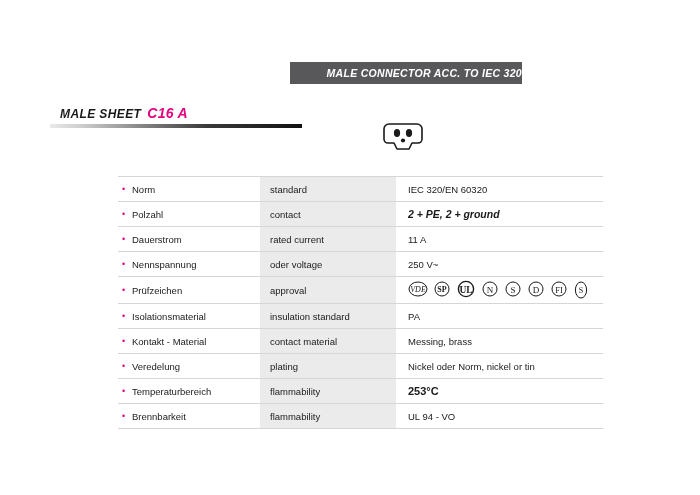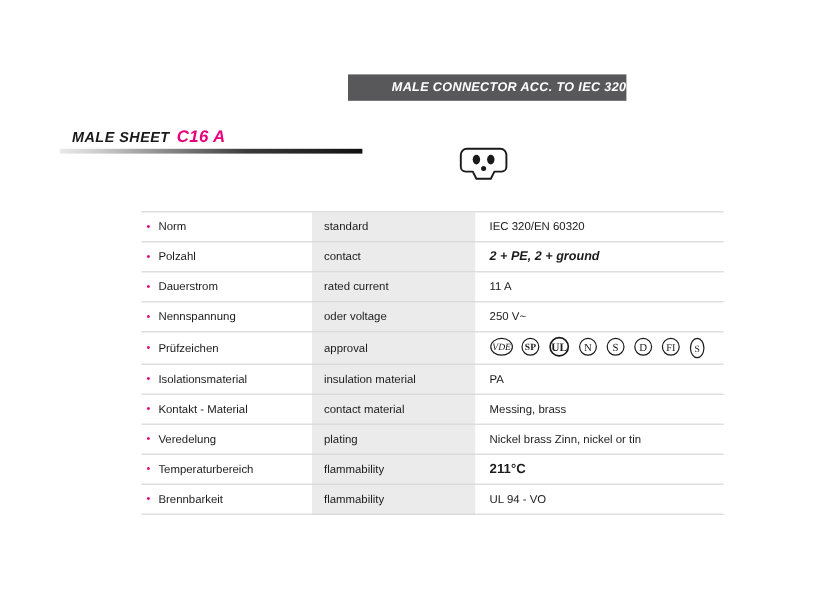--- a/index.html
+++ b/index.html
@@ -275,21 +275,21 @@
           </span>
         </div>
       </td>
     </tr>
 
     <tr>
       <td class="col-de">
         <span class="bullet">•</span>
         <span>Isolationsmaterial</span>
       </td>
-      <td class="col-en">insulation material</td>
+      <td class="col-en">insulation standard</td>
       <td class="col-val">PA</td>
     </tr>
 
     <tr>
       <td class="col-de">
         <span class="bullet">•</span>
         <span>Kontakt - Material</span>
       </td>
       <td class="col-en">contact material</td>
       <td class="col-val val-mixed">
@@ -297,31 +297,31 @@
       </td>
     </tr>
 
     <tr>
       <td class="col-de">
         <span class="bullet">•</span>
         <span>Veredelung</span>
       </td>
       <td class="col-en">plating</td>
       <td class="col-val val-mixed">
-        <span class="de">Nickel brass Zinn, </span><span class="en">nickel or tin</span>
+        <span class="de">Nickel oder Norm, </span><span class="en">nickel or tin</span>
       </td>
     </tr>
 
     <tr>
       <td class="col-de">
         <span class="bullet">•</span>
         <span>Temperaturbereich</span>
       </td>
       <td class="col-en">flammability</td>
-      <td class="col-val val-bold-plain">211°C</td>
+      <td class="col-val val-bold-plain">253°C</td>
     </tr>
 
     <tr>
       <td class="col-de">
         <span class="bullet">•</span>
         <span>Brennbarkeit</span>
       </td>
       <td class="col-en">flammability</td>
       <td class="col-val">UL 94 - VO</td>
     </tr>

